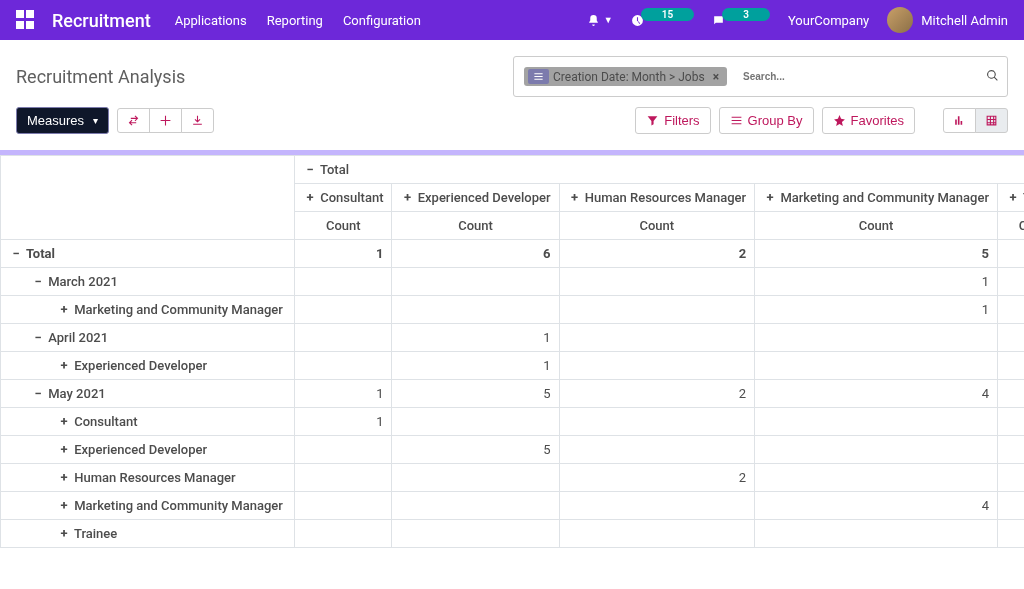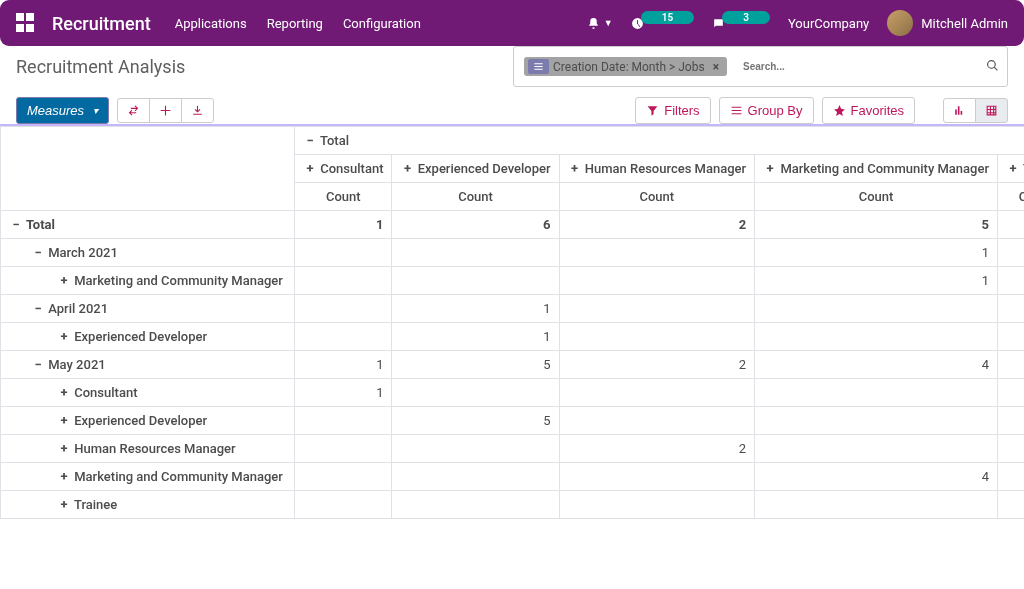--- a/index.html
+++ b/index.html
@@ -1,45 +1,45 @@
 <!DOCTYPE html>
 <html><head>
 <meta charset="utf-8">
 <style>
   * { box-sizing: border-box; margin: 0; padding: 0; }
   body { font-family: -apple-system, BlinkMacSystemFont, "Segoe UI", Roboto, "Helvetica Neue", Arial, sans-serif; font-size: 13px; color: #4c4c4c; background: #fff; width: 1024px; height: 589px; overflow: hidden; }
   
   
-  .navbar { background: #701a75; height: 46px; display: flex; align-items: center; padding: 0 16px; color: #fff; border-radius: 9px; }
+  .navbar { background: #6d28d9; height: 40px; display: flex; align-items: center; padding: 0 16px; color: #fff; }
   .navbar-brand { display: flex; align-items: center; gap: 16px; }
   .apps-icon { width: 20px; height: 20px; display: flex; flex-wrap: wrap; gap: 2px; cursor: pointer; }
   .apps-icon span { width: 8px; height: 8px; background: #fff; }
   .brand-title { font-size: 18px; font-weight: 500; margin-right: 24px; }
   .nav-links { display: flex; gap: 20px; font-size: 13px; }
   .nav-links a { color: #fff; text-decoration: none; cursor: pointer; }
   .navbar-right { margin-left: auto; display: flex; align-items: center; gap: 18px; }
   .nav-icon { cursor: pointer; display: flex; align-items: center; position: relative; }
   .badge { background: #00a09d; color: #fff; border-radius: 10px; font-size: 10px; padding: 1px 21px; position: relative; margin-left: -3px; top: -6px; font-weight: 600; }
   .avatar { width: 26px; height: 26px; border-radius: 50%; background: linear-gradient(135deg,#c9a068,#8b6f47); display: inline-block; }
   .user-block { display: flex; align-items: center; gap: 8px; cursor: pointer; }
 
   
-  .control-panel { padding: 0 16px; border-bottom: 2px solid #c4b5fd; }
+  .control-panel { padding: 16px 16px; border-bottom: 5px solid #c4b5fd; }
   .cp-row1 { display: flex; align-items: center; gap: 16px; margin-bottom: 10px; }
   .page-title { font-size: 18px; color: #5f5f5f; font-weight: 400; }
   .search-area { margin-left: auto; display: flex; align-items: center; border: 1px solid #ccc; border-radius: 3px; background: #fff; width: 495px; }
   .search-facet { background: #a3a3a3; border-radius: 3px; padding: 2px 4px; display: flex; align-items: flex-end; gap: 4px; margin: 10px; font-size: 12px; }
   .facet-icon { background: #7c7bad; color: #fff; padding: 2px 5px; border-radius: 2px; display: flex; align-items: center; }
   .facet-remove { cursor: pointer; color: #4c4c4c; font-weight: bold; padding: 0 4px; }
   .search-input { border: none; outline: none; flex: 1; padding: 4px 6px; font-size: 10px; font-weight: bold; }
   .search-btn { padding: 4px 8px; cursor: pointer; color: #4c4c4c; }
 
   .cp-row2 { display: flex; align-items: center; gap: 8px; }
   .btn { border: 1px solid #ccc; background: #fff; padding: 5px 10px; border-radius: 3px; cursor: pointer; font-size: 13px; color: #be185d; display: inline-flex; align-items: center; gap: 5px; }
-  .btn-primary { background: #0369a1; color: #fff; border-color: #7c7bad; font-style: italic; }
+  .btn-primary { background: #0f172a; color: #fff; border-color: #7c7bad; }
   .btn-group { display: inline-flex; }
   .btn-group .btn { border-radius: 0; margin-left: -1px; }
   .btn-group .btn:first-child { border-top-left-radius: 3px; border-bottom-left-radius: 3px; margin-left: 0; }
   .btn-group .btn:last-child { border-top-right-radius: 3px; border-bottom-right-radius: 3px; }
   .btn-icon { padding: 5px 9px; }
   .cp-middle { margin-left: auto; display: flex; gap: 8px; }
   .cp-right { margin-left: 20px; display: flex; }
   .btn.active { background: #e9ecef; }
   .caret-down::after { content: "▾"; margin-left: 4px; font-size: 10px; }
 

